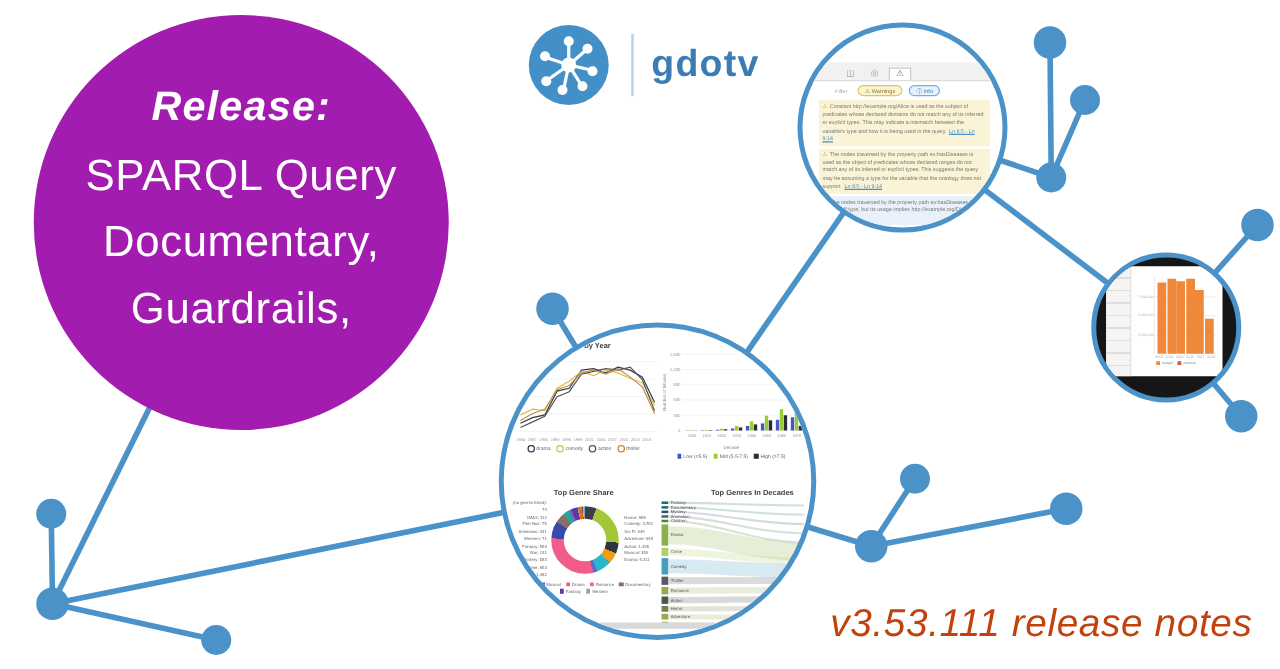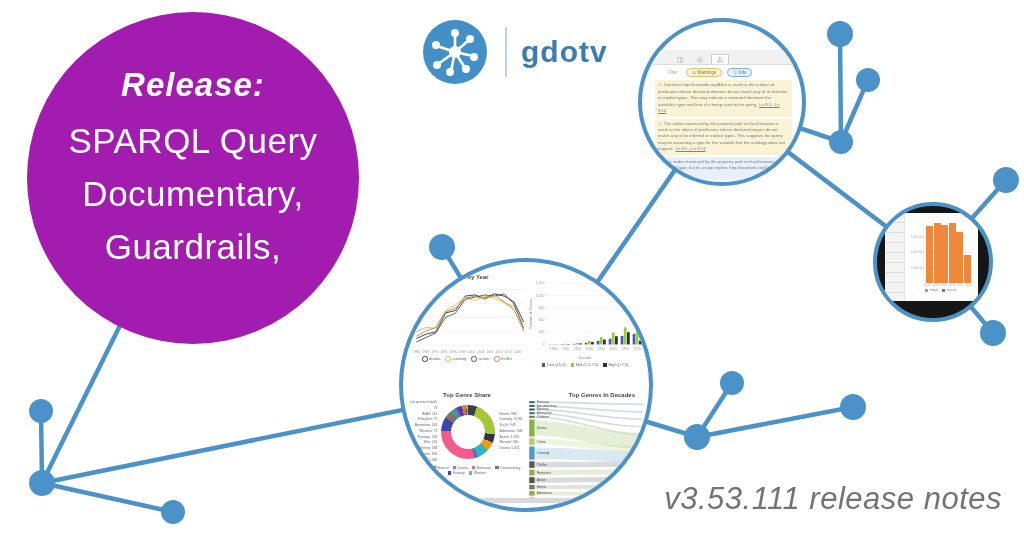--- a/index.html
+++ b/index.html
@@ -71,21 +71,21 @@
           background-image:repeating-linear-gradient(#f4f4f4 0 9px,#ddd 9px 10px);}
   .o-chart{flex:1;position:relative;padding:8px 5px 0 4px;}
   .o-plot{position:relative;height:62px;margin-left:14px;border-left:1px solid #eee;}
   .o-grid{position:absolute;left:0;right:0;height:1px;background:#f0f0f0;}
   .o-ylab{position:absolute;right:100%;transform:translateY(-50%);font-size:2.8px;color:#aaa;padding-right:1px;white-space:nowrap;}
   .o-bars{position:absolute;inset:0;display:flex;align-items:flex-end;justify-content:space-around;padding:0 2px;}
   .o-bar{width:7px;}
   .o-xrow{display:flex;justify-content:space-around;font-size:2.8px;color:#aaa;margin-left:14px;}
   .o-legend{display:flex;justify-content:center;gap:4px;font-size:2.8px;color:#888;margin-top:1px;align-items:center;}
 
-  .release-notes{position:absolute;right:22px;top:481px;font-size:31px;font-style:italic;color:#737373;z-index:2;letter-spacing:0.5px;}
+  .release-notes{position:absolute;right:22px;top:481px;font-size:31px;font-style:italic;color:#c2410c;z-index:2;letter-spacing:0.5px;}
 </style>
 </head>
 <body>
 
 <div id="canvas">
 
   <svg id="network" viewBox="0 0 1024 535">
       <line x1="193" y1="178" x2="42" y2="483" stroke="#4b92c8" stroke-width="4.5"></line>
       <line x1="42" y1="483" x2="41" y2="411" stroke="#4b92c8" stroke-width="4.5"></line>
       <line x1="42" y1="483" x2="173" y2="512" stroke="#4b92c8" stroke-width="4.5"></line>

